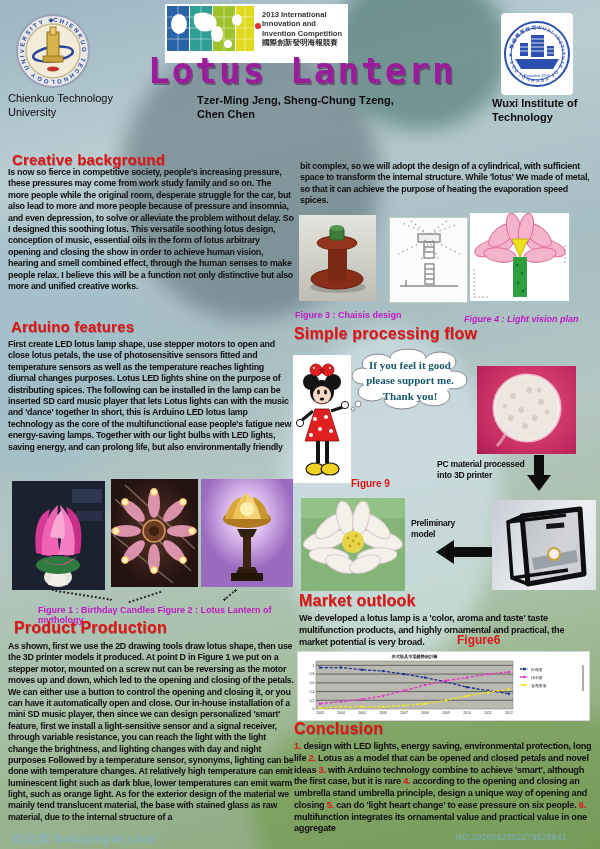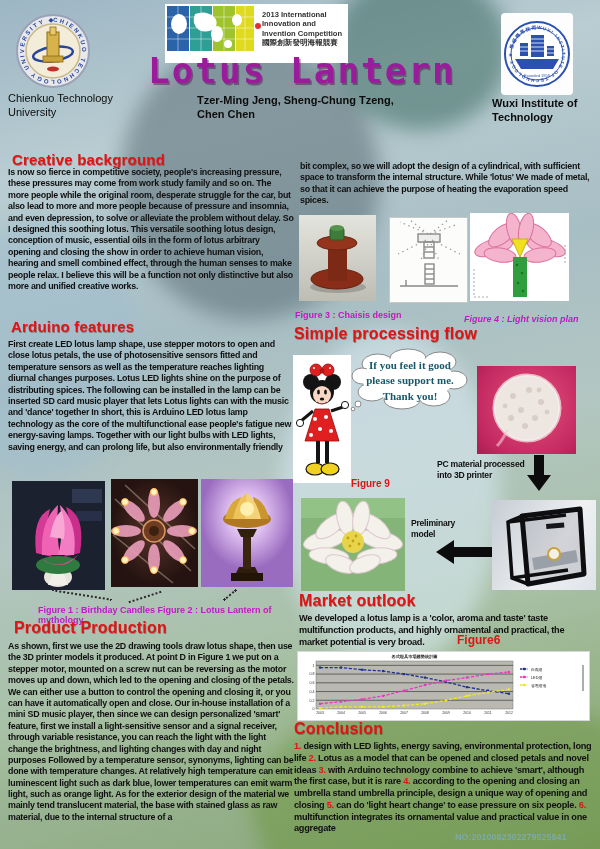--- a/index.html
+++ b/index.html
@@ -489,15 +489,16 @@
         <line x1="222" x2="230" y1="33" y2="33" stroke="#efe81c" stroke-width="1.3" stroke-dasharray="2.5 1.3"></line>
         <rect x="225" y="31.8" width="2.4" height="2.4" fill="#efe81c"></rect>
         <text x="233" y="34.5" font-size="3.8" fill="#222">省電燈泡</text>
         <line x1="285" x2="285" y1="13" y2="39" stroke="#333" stroke-width="0.8"></line>
       </svg>
   </div>
 
   <div class="txt h-red" style="left:294px;top:720px;font-size:16px;">Conclusion</div>
   <div class="txt body" id="conclusion-text" style="left:294px;top:741px;width:300px;font-size:9.2px;"><span class="cnum">1. </span>design with LED lights, energy saving, environmental protection, long life   <span class="cnum">2. </span>Lotus as a model that can be opened and closed petals and novel ideas   <span class="cnum">3. </span>with Arduino technology combine to achieve 'smart', although the first case, but it is rare   <span class="cnum">4. </span>according to the opening and closing an umbrella stand umbrella principle, design a unique way of opening and closing   <span class="cnum">5. </span>can do 'light heart change' to ease pressure on six people.   <span class="cnum">6. </span>multifunction integrates its ornamental value and practical value in one aggregate   </div>
 
+  <div class="wm" style="left:12px;top:831px;font-size:12px;letter-spacing:1px;">比比网 bidaample.com</div>
   <div class="wm" style="left:455px;top:832px;font-size:9px;text-align:right;">NO:2010082302279525841</div>
 
 </div>
 
 </body></html>

